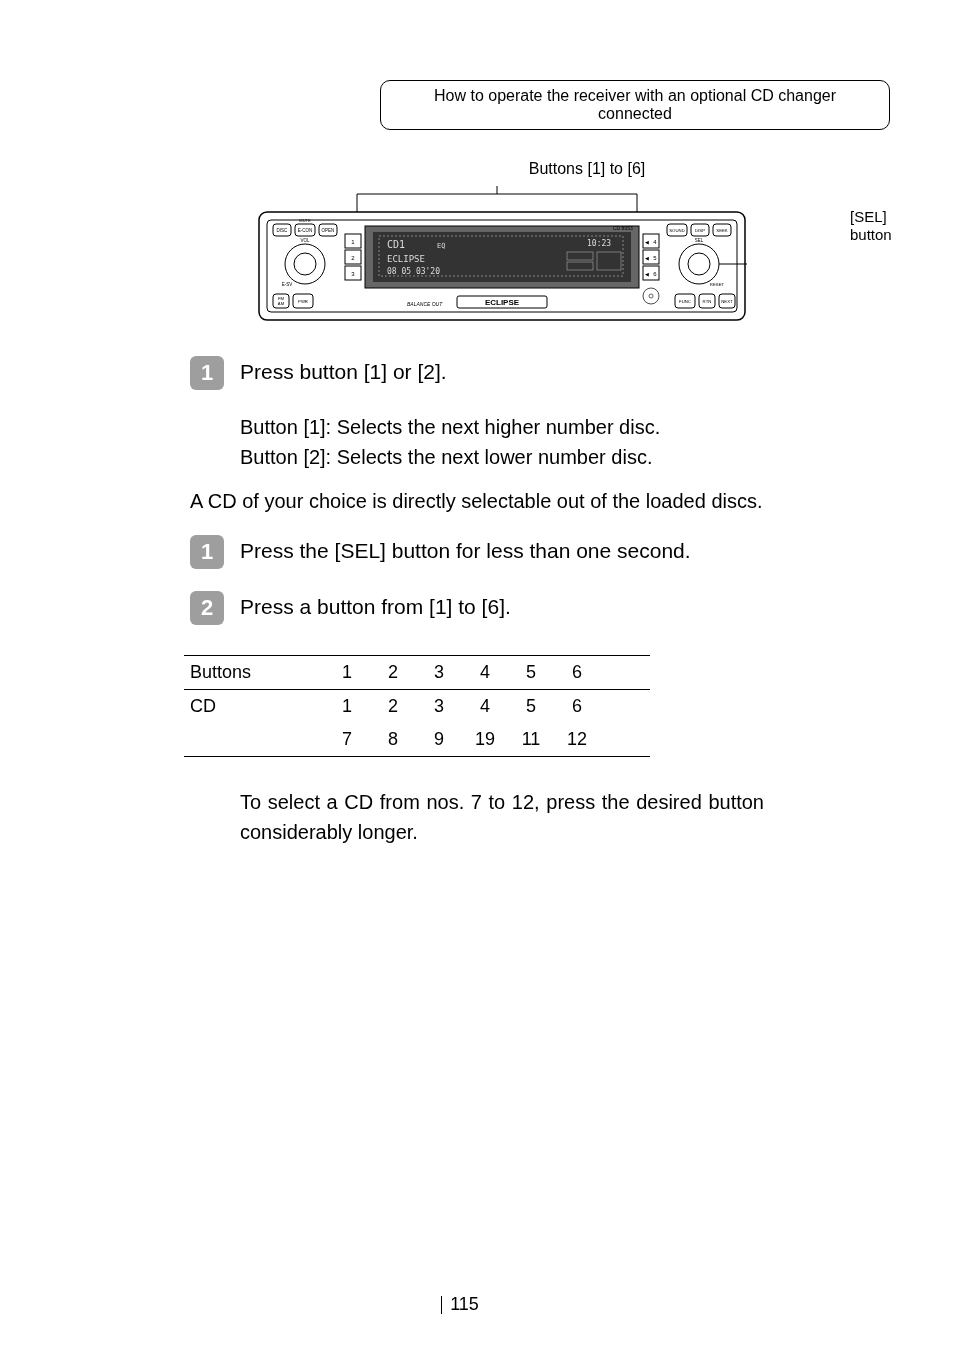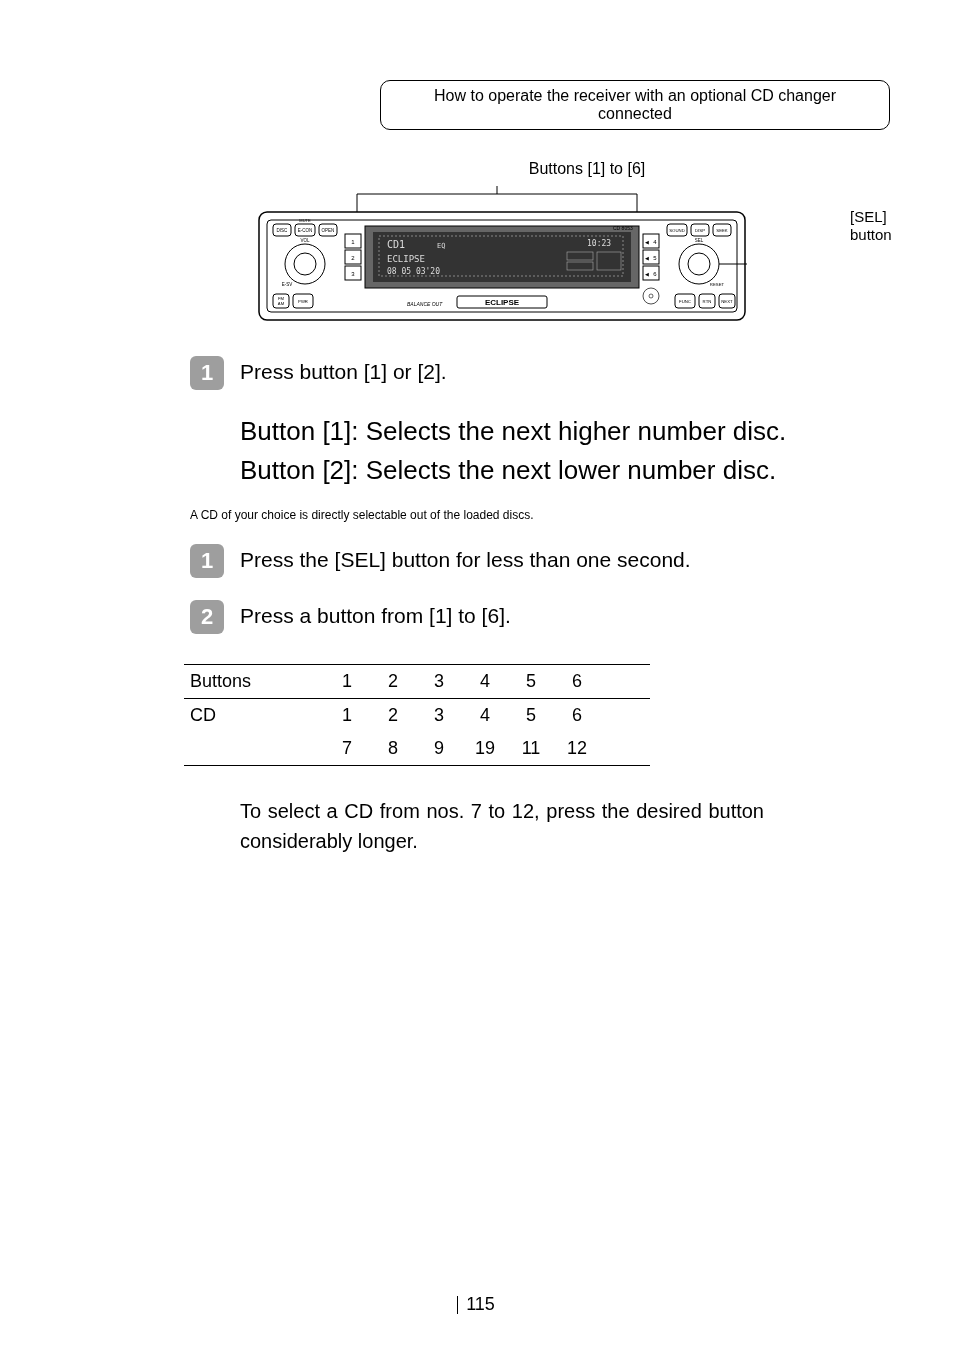--- a/index.html
+++ b/index.html
@@ -34,31 +34,31 @@
     background: #9e9e9e;
     color: #fff;
     border-radius: 6px;
     font-size: 22px;
     font-weight: bold;
     display: flex; align-items: center; justify-content: center;
     flex: 0 0 34px;
     margin-right: 16px;
   }
   .step-text { font-size: 21px; padding-top: 4px; }
-  .sub-lines { margin-top: 22px; margin-left: 120px; font-size: 26px; line-height: 1.5; }
-  .intro-line { margin-top: 18px; margin-left: 70px; font-size: 12px; }
+  .sub-lines { margin-top: 22px; margin-left: 120px; font-size: 20px; line-height: 1.5; }
+  .intro-line { margin-top: 18px; margin-left: 70px; font-size: 20px; }
   .cd-table { margin: 30px 0 0 64px; border-collapse: collapse; font-size: 18px; }
   .cd-table td, .cd-table th { padding: 6px 0; text-align: center; font-weight: normal; }
   .cd-table .lbl { width: 140px; text-align: left; padding-left: 6px; }
   .cd-table .num { width: 46px; }
   .cd-table .gap { width: 50px; }
   .cd-table tr.topline td, .cd-table tr.topline th { border-top: 1px solid #000; }
   .cd-table tr.botline td, .cd-table tr.botline th { border-bottom: 1px solid #000; }
   .note-text { margin: 30px 120px 0 120px; font-size: 20px; line-height: 1.5; text-align: justify; }
-  .page-number { position: absolute; bottom: 40px; left: 16px; width: 920px; text-align: center; font-size: 18px; }
+  .page-number { position: absolute; bottom: 40px; left: 0; width: 920px; text-align: center; font-size: 18px; }
   .page-number::before { content: ""; display: inline-block; width: 1px; height: 18px; background:#000; vertical-align: middle; margin-right: 8px; }
 </style>
 </head>
 <body>
 
 <div class="page">
 
   <div class="header-box">How to operate the receiver with an optional CD changer connected</div>
 
   <div class="diagram-wrap">

